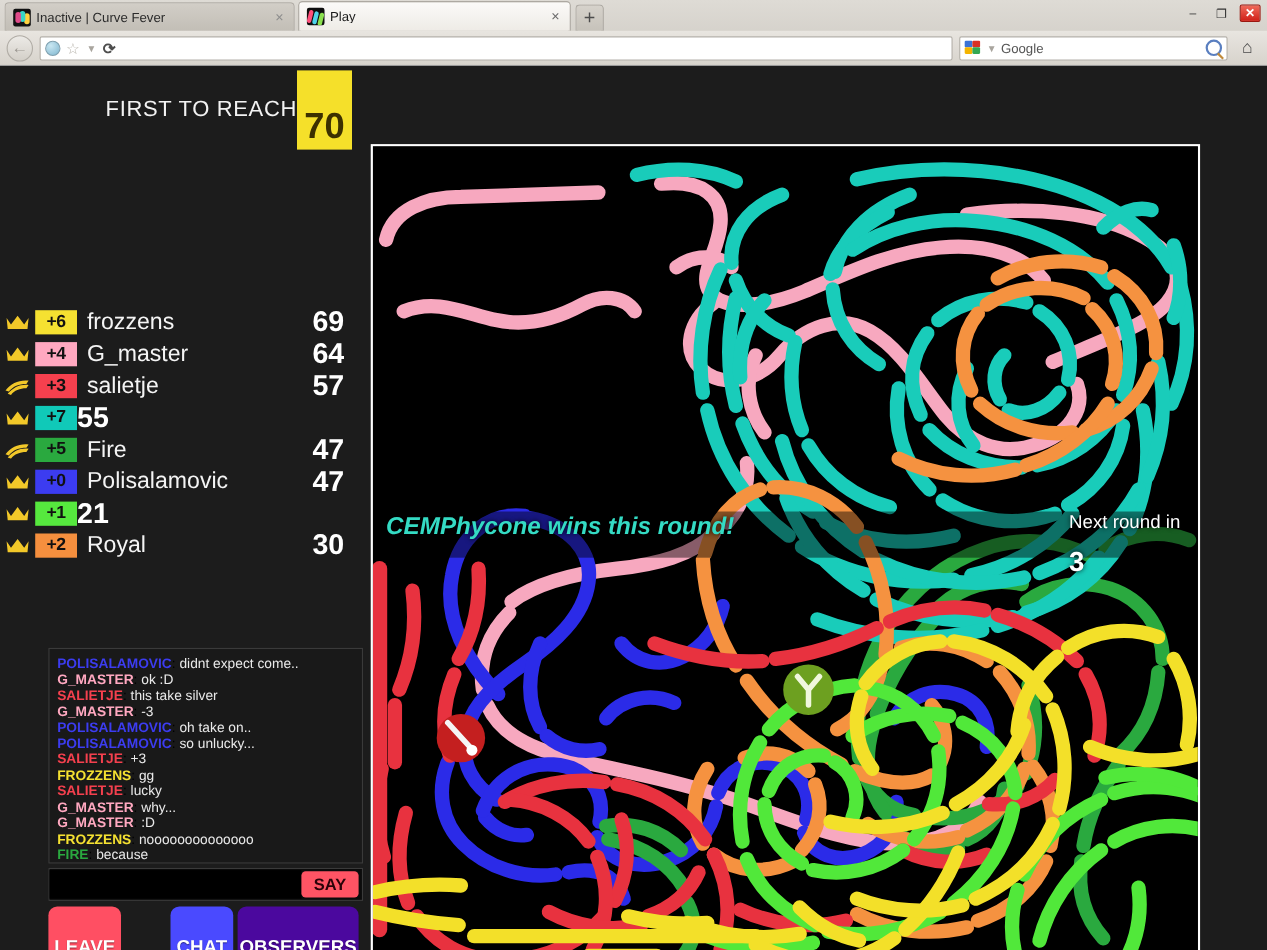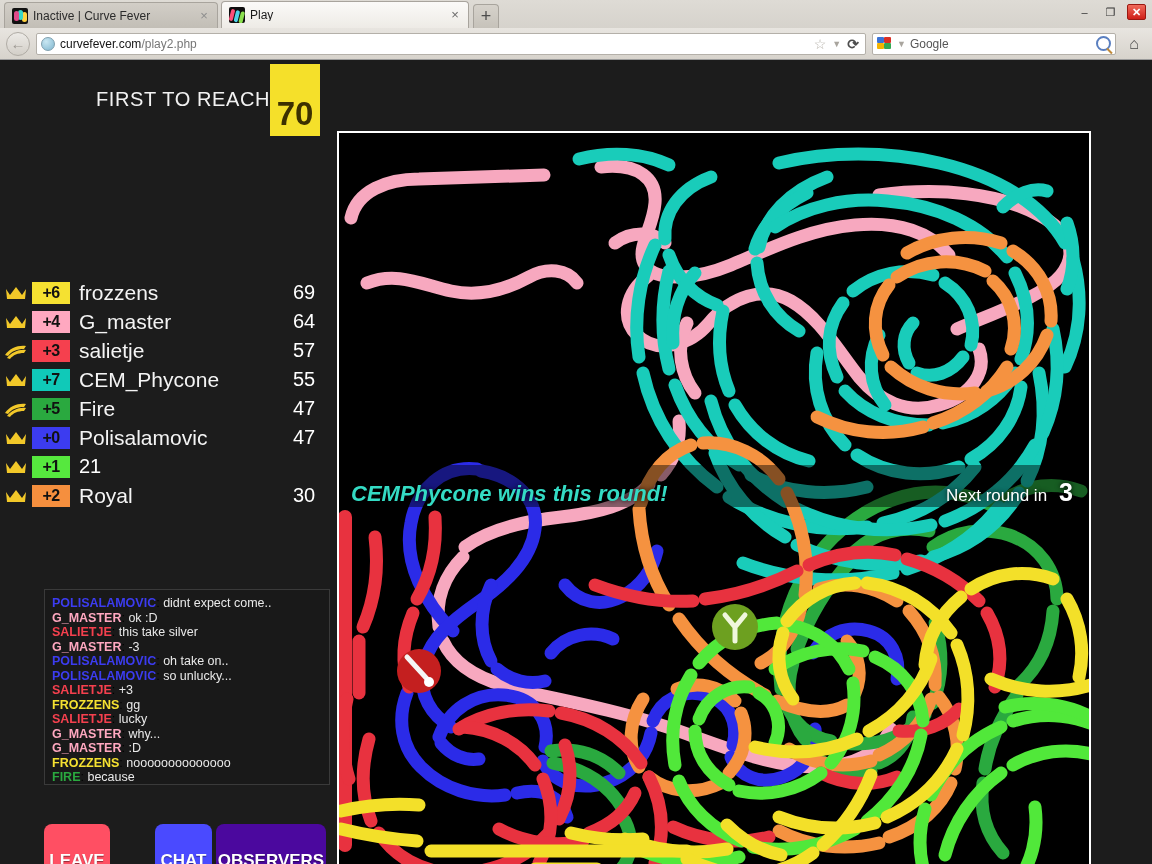--- a/index.html
+++ b/index.html
@@ -28,21 +28,21 @@
     padding: 0 6px 0 7px;
     border: 1px solid #a8a49d;
     border-bottom: none;
     border-radius: 4px 4px 0 0;
     position: relative;
     font-size: 12px;
     color: #1a1a1a;
   }
   .tab.inactive {
     background: linear-gradient(#d2cec7, #c2beb6);
-    width: 214px;
+    width: 264px;
     color: #2b2b2b;
   }
   .tab.active {
     background: linear-gradient(#fbfaf8, #eeebe6);
     width: 248px;
     margin-left: 3px;
     height: 27px;
   }
   .tab-favicon {
     width: 16px; height: 16px; margin-right: 5px;
@@ -180,22 +180,22 @@
     width:38px; height:22px; flex:0 0 38px;
     display:flex; align-items:center; justify-content:center;
     font-size:16px; font-weight:bold; color:#111;
     letter-spacing:-0.5px;
   }
   .pname {
     flex:1 1 auto; padding-left:9px; font-size:21px; color:#f4f4f4;
     white-space:nowrap; overflow:hidden;
   }
   .pscore {
-    width:46px; flex:0 0 46px; text-align:center; padding-right:6px;
-    font-size:20px; font-weight:normal; color:#ffffff;
+    width:46px; flex:0 0 46px; text-align:left; padding-right:6px;
+    font-size:26px; font-weight:bold; color:#ffffff;
   }
 
   
   #chat-log {
     position:absolute; left:44px; top:529px; width:286px; height:196px;
     background:#191919; border:1px solid #3a3a3a;
     padding:6px 7px; overflow:hidden;
     font-size:12.5px; line-height:14.5px;
   }
   .chat-line { white-space:nowrap; }
@@ -235,31 +235,32 @@
   #game-wrap {
     position:absolute; left:337px; top:71px;
     width:754px; height:756px;
     border:2px solid #ffffff; background:#000;
     overflow:hidden;
   }
   #game-canvas { position:absolute; inset:0; display:block; }
   #round-banner {
     position:absolute; left:0; top:332px; width:100%; height:42px;
     background: rgba(0,0,0,0.45);
-    display:flex; align-items:flex-end;
+    display:flex; align-items:flex-start;
   }
   #win-msg {
     margin-left:12px; color:#34dbc4; font-size:22px;
     font-style:italic; font-weight:bold;
     text-shadow:0 0 5px rgba(0,0,0,.9);
   }
   #next-round {
     margin-left:auto; margin-right:16px; color:#fff; font-size:17px;
     display:flex; align-items:baseline; gap:12px;
     text-shadow:0 0 5px rgba(0,0,0,.9);
+    flex-direction:column;
   }
   #next-round-num { font-size:25px; font-weight:bold; }
 </style>
 </head>
 <body>
 
 <div id="browser-chrome">
   <div id="tabstrip">
     <div class="tab inactive">
       <span class="tab-favicon favicon-cf"></span>
@@ -275,21 +276,20 @@
   </div>
   <div id="wincontrols">
     <span class="wc">–</span>
     <span class="wc">❐</span>
     <span class="wc wc-close">✕</span>
   </div>
   <div id="navbar">
     <div id="back-btn">←</div>
     <div id="urlbar">
       <span class="globe-icon"></span>
-      <span id="url-text"><span>curvefever.com</span><span class="dim">/play2.php</span></span>
       <span class="urlbar-icons">
         <span class="star-icon">☆</span>
         <span class="caret-icon">▼</span>
         <span class="reload-icon">⟳</span>
       </span>
     </div>
     <div id="searchbar">
       <span class="g-logo">
         <span class="g-b"></span>
           <span class="g-r"></span>
@@ -345,21 +345,20 @@
           <span class="pname">salietje</span>
           <span class="pscore">57</span>
         </div>
         <div class="score-row">
           <span class="rank-icon">
             <svg width="22" height="16" viewBox="0 0 22 16">
               <path d="M1 4 L5 10 L11 2 L17 10 L21 4 L20 14 L2 14 Z" fill="#f2c829"></path>
             </svg>
           </span>
           <span class="badge" style="background:#10c9b8">+7</span>
-          <span class="pname">CEM_Phycone</span>
           <span class="pscore">55</span>
         </div>
         <div class="score-row">
           <span class="rank-icon">
             <svg width="24" height="16" viewBox="0 0 24 16">
               <path d="M1 12 C6 5 14 2 22 3 L20 6 C13 6 8 8 4 13 Z" fill="#f2c829"></path>
               <path d="M3 15 C8 9 15 6 22 7 L20 10 C14 10 9 12 6 16 Z" fill="#f2c829"></path>
             </svg>
           </span>
           <span class="badge" style="background:#2aa93f">+5</span>
@@ -406,20 +405,24 @@
         <div class="chat-line"><span class="chat-who" style="color:#3c3cf0">POLISALAMOVIC</span><span>:&nbsp;</span><span class="chat-msg">so unlucky...</span></div>
         <div class="chat-line"><span class="chat-who" style="color:#f5404e">SALIETJE</span><span>:&nbsp;</span><span class="chat-msg">+3</span></div>
         <div class="chat-line"><span class="chat-who" style="color:#f5e131">FROZZENS</span><span>:&nbsp;</span><span class="chat-msg">gg</span></div>
         <div class="chat-line"><span class="chat-who" style="color:#f5404e">SALIETJE</span><span>:&nbsp;</span><span class="chat-msg">lucky</span></div>
         <div class="chat-line"><span class="chat-who" style="color:#ffa8c0">G_MASTER</span><span>:&nbsp;</span><span class="chat-msg">why...</span></div>
         <div class="chat-line"><span class="chat-who" style="color:#ffa8c0">G_MASTER</span><span>:&nbsp;</span><span class="chat-msg">:D</span></div>
         <div class="chat-line"><span class="chat-who" style="color:#f5e131">FROZZENS</span><span>:&nbsp;</span><span class="chat-msg">noooooooooooooo</span></div>
         <div class="chat-line"><span class="chat-who" style="color:#2aa93f">FIRE</span><span>:&nbsp;</span><span class="chat-msg">because</span></div>
       </div>
 
+    <div id="say-bar">
+      <input id="say-input" type="text" placeholder="" style="">
+      <div id="say-btn">SAY</div>
+    </div>
 
     <div class="act-btn" id="btn-leave">LEAVE</div>
     <div class="act-btn" id="btn-chat">CHAT</div>
     <div class="act-btn" id="btn-observers">OBSERVERS</div>
   </div>
 
   <div id="game-wrap">
     <svg id="game-canvas" viewBox="0 0 750 752" preserveAspectRatio="none">
       <rect x="0" y="0" width="750" height="752" fill="#000"></rect>
       <g fill="none" stroke-linecap="round" stroke-width="13">

